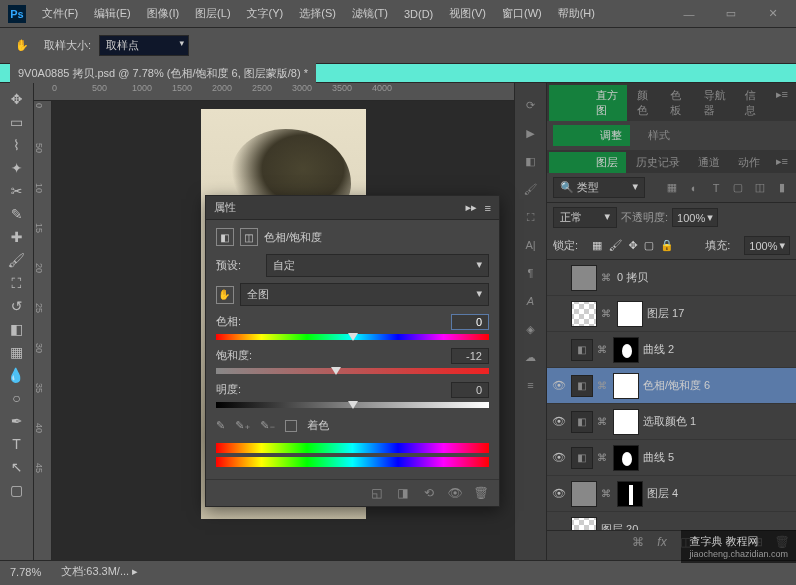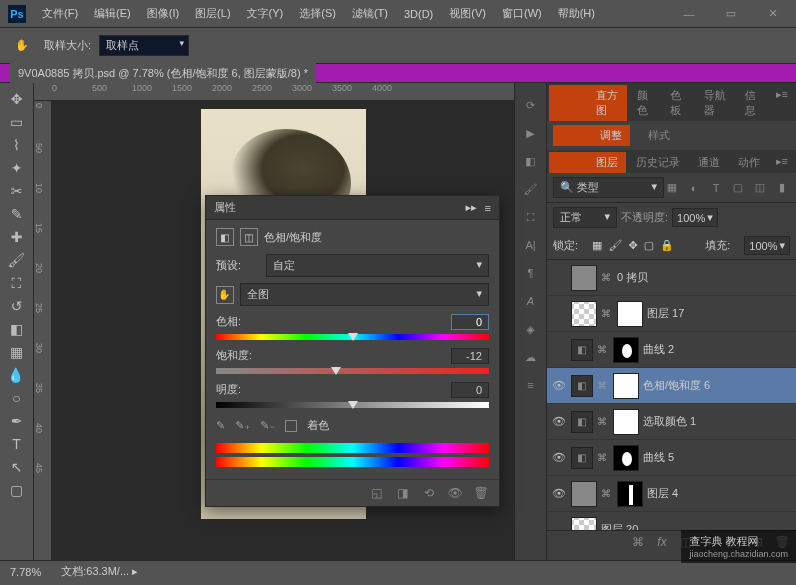--- a/index.html
+++ b/index.html
@@ -6,44 +6,44 @@
 body { background: #535353; width: 796px; height: 585px; overflow: hidden; color: #cccccc; font-size: 11px; }
 .titlebar { height: 28px; background: #535353; display: flex; align-items: center; padding: 0 8px; border-bottom: 1px solid #282828; }
 .ps-logo { width: 18px; height: 18px; background: #001e36; color: #31a8ff; display: flex; align-items: center; justify-content: center; font-weight: bold; font-size: 11px; margin-right: 8px; }
 .menu-item { padding: 0 8px; color: #cccccc; cursor: pointer; }
 .win-controls { margin-left: auto; display: flex; gap: 12px; }
 .win-btn { width: 30px; height: 20px; display: flex; align-items: center; justify-content: center; color: #999; }
 .options-bar { height: 36px; background: #535353; display: flex; align-items: center; padding: 0 8px; border-bottom: 1px solid #282828; gap: 8px; }
 .tool-icon-opt { width: 28px; height: 28px; display: flex; align-items: center; justify-content: center; }
 .dropdown { background: #0f172a; border: 1px solid #282828; padding: 2px 20px 2px 6px; color: #ccc; position: relative; min-width: 90px; }
 .dropdown::after { content: "▾"; position: absolute; right: 4px; top: 2px; font-size: 9px; }
-.doc-tab { height: 19px; background: #a21caf; display: flex; align-items: center; padding: 0 10px; font-size: 11px; border-bottom: 1px solid #282828; }
+.doc-tab { height: 19px; background: #5eead4; display: flex; align-items: center; padding: 0 10px; font-size: 11px; border-bottom: 1px solid #282828; }
 .doc-tab-name { background: #535353; padding: 3px 8px; }
 .main { display: flex; height: calc(585px - 26px - 36px - 24px - 22px); }
 .tools { width: 34px; background: #535353; border-right: 1px solid #282828; padding-top: 4px; }
 .tool { width: 24px; height: 22px; margin: 1px auto; display: flex; align-items: center; justify-content: center; color: #bbb; font-size: 14px; cursor: pointer; }
 .viewport { flex: 1; background: #2a2a2a; position: relative; overflow: hidden; }
 .ruler-h { height: 18px; background: #535353; border-bottom: 1px solid #282828; display: flex; font-size: 9px; color: #999; padding-left: 18px; }
 .ruler-tick { width: 40px; }
 .ruler-v { position: absolute; left: 0; top: 18px; width: 18px; bottom: 0; background: #535353; border-right: 1px solid #282828; }
 .ruler-v-tick { height: 40px; font-size: 9px; color: #999; writing-mode: vertical-lr; padding-top: 2px; }
 .canvas-area { position: absolute; left: 18px; top: 18px; right: 0; bottom: 0; display: flex; justify-content: center; padding-top: 8px; }
 .doc-canvas { width: 165px; height: 410px; background: linear-gradient(180deg, #e8e0c8 0%, #d8d0b8 50%, #b0a890 80%, #c8c0a8 100%); position: relative; }
 .tree { position: absolute; top: 20px; left: 30px; width: 120px; height: 140px; }
 .tree-trunk { position: absolute; left: 50px; top: 80px; width: 20px; height: 60px; background: #3d352d; }
 .tree-foliage { position: absolute; left: 0; top: 0; width: 120px; height: 100px; background: radial-gradient(ellipse at 60% 40%, #4a4530 0%, #3d3828 40%, transparent 70%); border-radius: 50% 60% 50% 40%; }
 .right-strip { width: 32px; background: #3f3f3f; border-left: 1px solid #282828; padding-top: 6px; }
 .strip-icon { width: 24px; height: 24px; margin: 4px auto; display: flex; align-items: center; justify-content: center; color: #888; }
 .panels { width: 250px; background: #3f3f3f; border-left: 1px solid #282828; display: flex; flex-direction: column; }
 .panel-tabs { display: flex; padding: 2px 2px 0 2px; gap: 2px; background: #353535; font-size: 11px; }
 .panel-tab { padding: 3px 8px; color: #888; cursor: pointer;}
-.panel-tab.active { color: #ccc; background: #c2410c; padding-left: 47px; }
+.panel-tab.active { color: #ccc; background: #15803d; padding-left: 47px; }
 .panel-tabs .menu-dots { margin-left: auto; padding: 3px 6px; color: #888; }
 .adjust-row { display: flex; padding: 4px 6px; gap: 10px; font-size: 11px; }
-.layer-filter { display: flex; align-items: center; padding: 4px 6px; gap: 0; border-bottom: 1px solid #282828; }
+.layer-filter { display: flex; align-items: center; padding: 4px 6px; gap: 19px; border-bottom: 1px solid #282828; }
 .filter-dd { flex: 1; background: #353535; border: 1px solid #282828; padding: 2px 6px; display: flex; justify-content: space-between; }
 .filter-icons { display: flex; gap: 6px; }
 .filter-icon { width: 16px; height: 16px; display: flex; align-items: center; justify-content: center; color: #888; font-size: 11px; }
 .blend-row { display: flex; align-items: center; padding: 4px 6px; gap: 4px; }
 .blend-dd { background: #353535; border: 1px solid #282828; padding: 2px 6px; width: 64px; display: flex; justify-content: space-between; }
 .opacity-label { font-size: 11px; color: #999; }
 .opacity-val { background: #353535; padding: 2px 4px; border: 1px solid #282828; display: flex; align-items: center; gap: 2px; }
 .lock-row { display: flex; align-items: center; padding: 4px 6px; gap: 14px; border-bottom: 1px solid #282828; font-size: 11px; }
 .lock-icons { display: flex; gap: 6px; }
 .layers-list { flex: 1; overflow-y: auto; }

